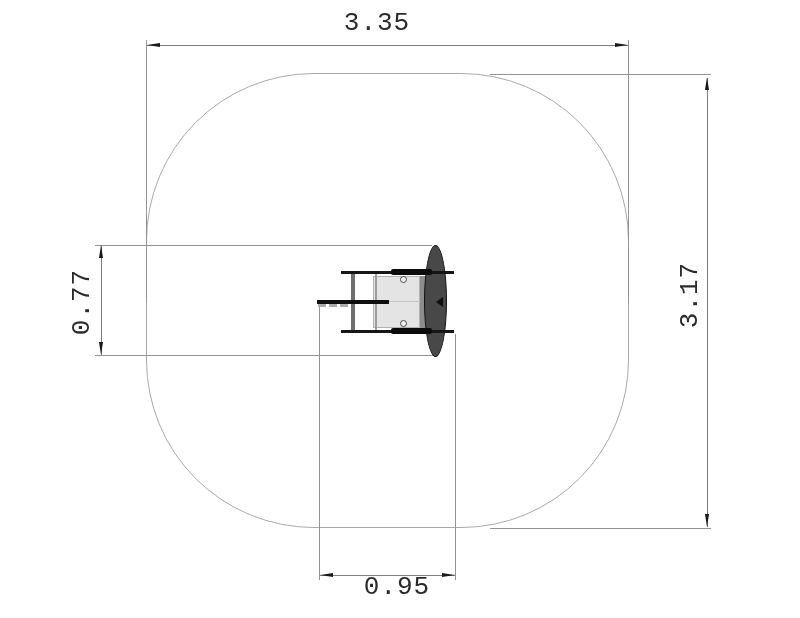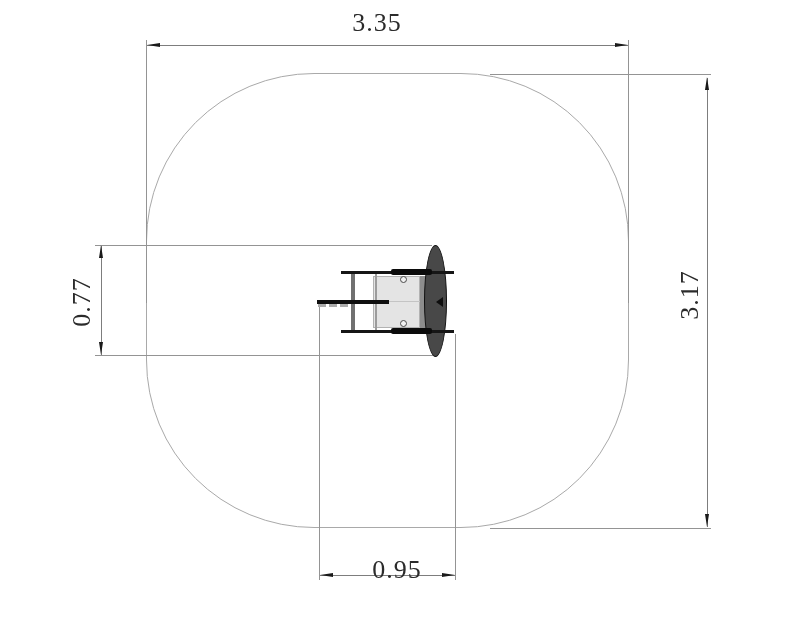--- a/index.html
+++ b/index.html
@@ -1,21 +1,21 @@
 <!DOCTYPE html>
 <html><head>
 <meta charset="utf-8">
 <style>
   html, body { margin: 0; padding: 0; background: #ffffff; }
   .canvas {
     position: relative;
     width: 800px;
     height: 618px;
     background: #ffffff;
-    font-family: Liberation Serif, serif;
+    font-family: Liberation Mono, monospace;
     overflow: hidden;
   }
 
   
   .boundary {
     position: absolute;
     left: 146px; top: 73px;
     width: 483px; height: 455px;
     box-sizing: border-box;
     border: 1.2px solid #a9a9a9;
@@ -104,21 +104,21 @@
   <div class="dline" style="left:101px; top:246px; width:1px; height:109px;"></div>
   <div class="ar ar-u" style="left:99px; top:245px;"></div>
   <div class="ar ar-d" style="left:99px; top:342px;"></div>
   <div class="dim-label rot" style="left:27px; top:286px; width:110px;">0.77</div>
 
   <div class="ext" style="left:319px; top:306px; width:1px; height:274px;"></div>
   <div class="ext" style="left:455px; top:334px; width:1px; height:246px;"></div>
   <div class="dline" style="left:320px; top:575px; width:135px; height:1px;"></div>
   <div class="ar ar-l" style="left:320px; top:573px;"></div>
   <div class="ar ar-r" style="left:442px; top:573px;"></div>
-  <div class="dim-label" style="left:347px; top:554px; width:100px;">0.95</div>
+  <div class="dim-label" style="left:347px; top:571px; width:100px;">0.95</div>
 
   <div class="seat-shade"></div>
   <div class="seat"></div>
   <div class="seat-midline"></div>
   <div class="post-left"></div>
   <div class="post-inner"></div>
   <div class="disc"></div>
   <div class="disc-notch"></div>
   <div class="bar" style="left:341px; top:271px; width:113px; height:3px;"></div>
   <div class="bar-grip" style="left:391px; top:269px; width:41px; height:6px;"></div>

